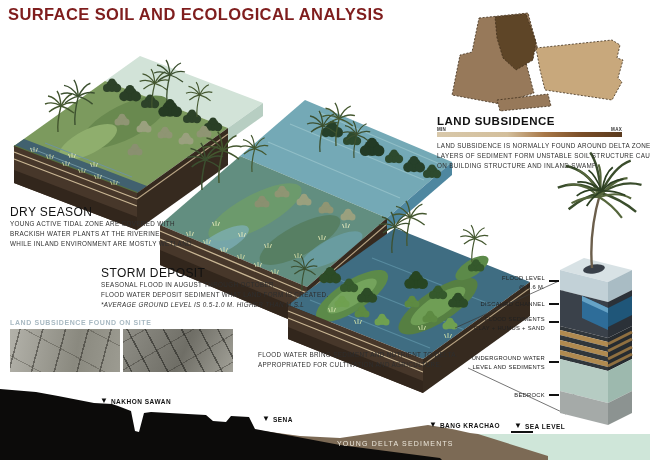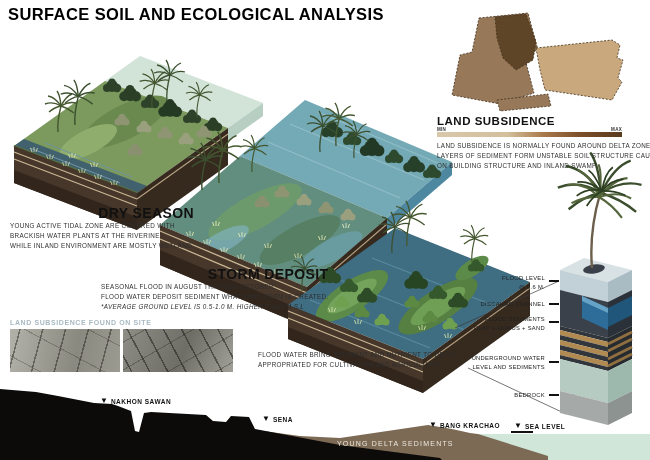--- a/index.html
+++ b/index.html
@@ -1,20 +1,20 @@
 <!DOCTYPE html>
 <html><head>
 <meta charset="utf-8">
 <style>
   html,body{margin:0;padding:0;background:#ffffff;}
   #board{position:relative;width:650px;height:460px;background:#ffffff;overflow:hidden;
          font-family:"Liberation Sans",sans-serif;}
   .abs{position:absolute;}
-  .title{font-size:16.5px;font-weight:bold;color:#000000;letter-spacing:.4px;white-space:nowrap;}
-  .sech{font-size:14px;font-weight:bold;color:#111;letter-spacing:.4px;white-space:nowrap;text-align:right;}
+  .title{font-size:16.5px;font-weight:bold;color:#7f1d1d;letter-spacing:.4px;white-space:nowrap;}
+  .sech{font-size:12px;font-weight:normal;color:#111;letter-spacing:.4px;white-space:nowrap;}
   .bl{font-size:6.3px;color:#2e2e2e;letter-spacing:.35px;line-height:10px;white-space:nowrap;}
   .bl.it{font-style:italic;}
   .ls-h{font-size:11.5px;font-weight:bold;color:#111;letter-spacing:.5px;white-space:nowrap;}
   .minmax{width:185px;display:flex;justify-content:space-between;font-size:4.5px;font-weight:bold;color:#333;letter-spacing:.3px;}
   .scalebar{width:185px;height:5px;background:linear-gradient(90deg,#d8c8aa 0%,#d3bf9c 38%,#a87848 58%,#7a4e28 78%,#5a3a1e 100%);}
   .photoh{font-size:7px;font-weight:bold;color:#a8b9c2;letter-spacing:.6px;white-space:nowrap;}
   .photo{width:110px;height:43px;
     background:
      repeating-linear-gradient(105deg, transparent 0 9px, rgba(40,38,33,.5) 9px 10.5px, transparent 10.5px 22px),
      repeating-linear-gradient(28deg, transparent 0 14px, rgba(60,58,50,.35) 14px 15px, transparent 15px 30px),

